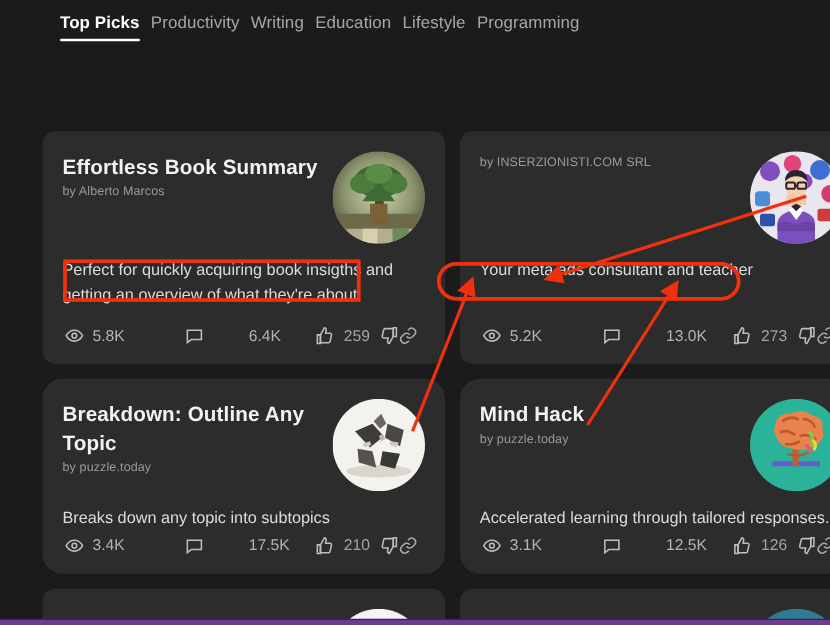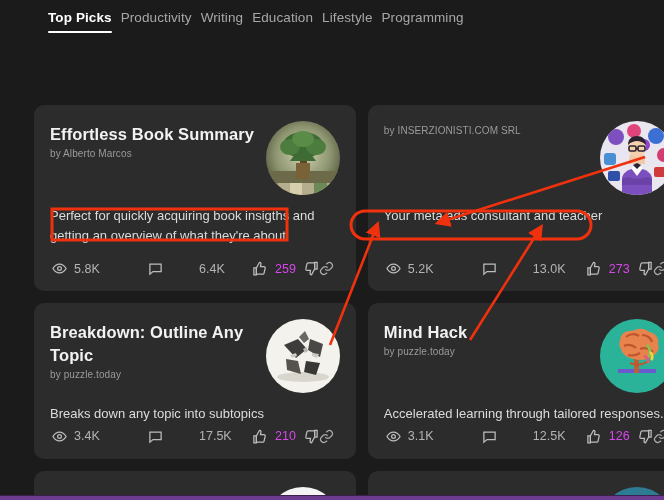--- a/index.html
+++ b/index.html
@@ -81,21 +81,21 @@
     background: #2c2c2c;
     border-radius: 10px;
     padding: 16px 16px 13px 16px;
     min-height: 170px;
     display: flex;
     flex-direction: column;
     position: relative;
     cursor: pointer;
   }
   .card.tall { min-height: 186px; }
-  .card.short { min-height: 155px; }
+  .card.short { min-height: 155px; border-radius: 16px; }
 
   .card-head {
     display: flex;
     justify-content: space-between;
     align-items: flex-start;
     gap: 8px;
   }
   .card-titleblock { flex: 1 1 auto; min-width: 0; padding-top: 2px; }
   .card-title {
     font-size: 16.5px;
@@ -140,21 +140,21 @@
   .stat {
     display: flex;
     align-items: center;
     gap: 7px;
     color: #b4b4b4;
     font-size: 12.5px;
   }
   .stat-views  { width: 96px; }
   .stat-comments { width: 104px; gap: 36px; }
   .stat-votes { display: flex; align-items: center; gap: 8px; }
-  .stat-votes .count { color: #d946ef; font-size: 12.5px; }
+  .stat-votes .count { color: #a3a3a3; font-size: 12.5px; }
   .spacer { flex: 1 1 auto; }
   .ico { width: 15px; height: 15px; display: block; color: #bdbdbd; flex: 0 0 15px; }
   .ico svg { display: block; width: 15px; height: 15px; }
   .link-ico { width: 15px; height: 15px; color: #a9a9a9; margin-right: 4px; cursor: pointer; }
 
   
   .top-fade {
     position: absolute;
     top: 0; left: 0;
     width: 664px; height: 30px;

